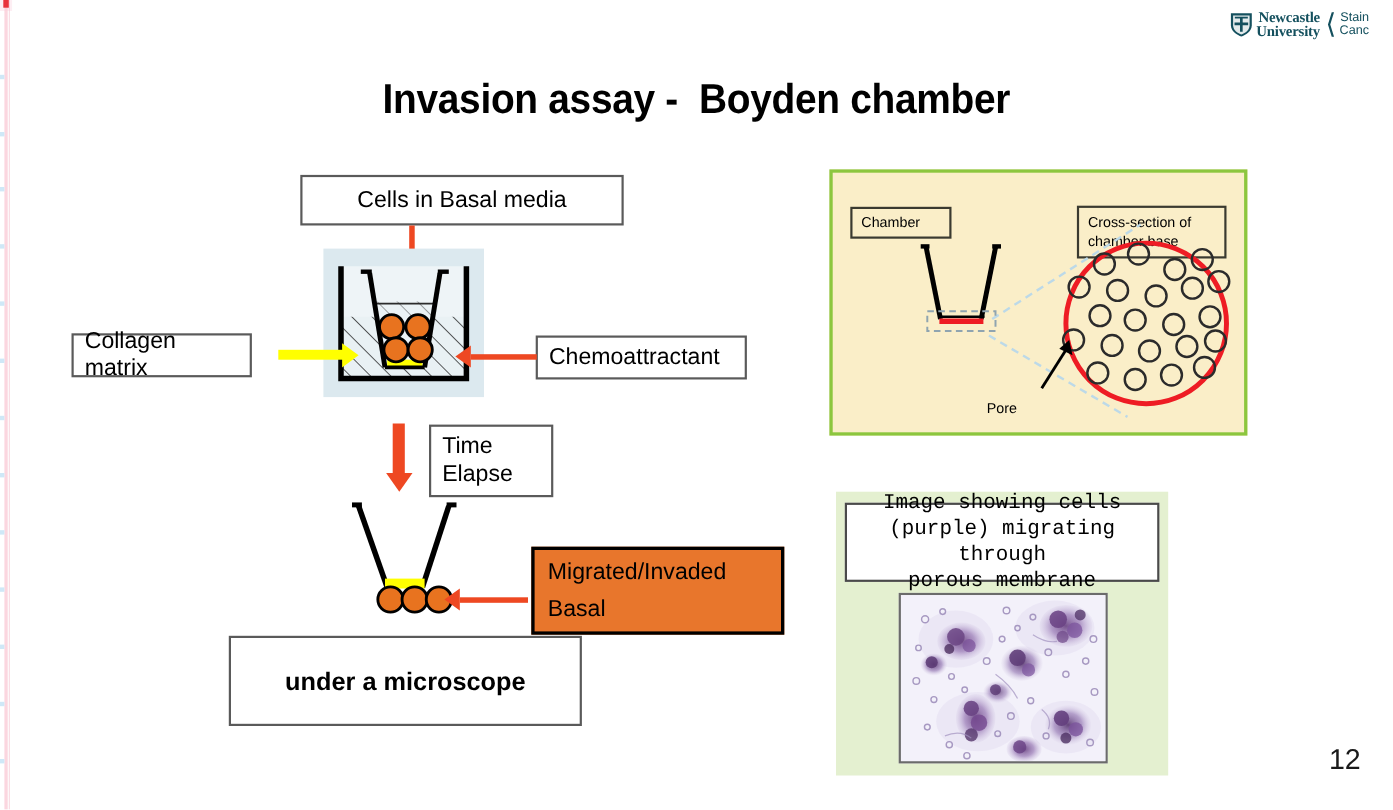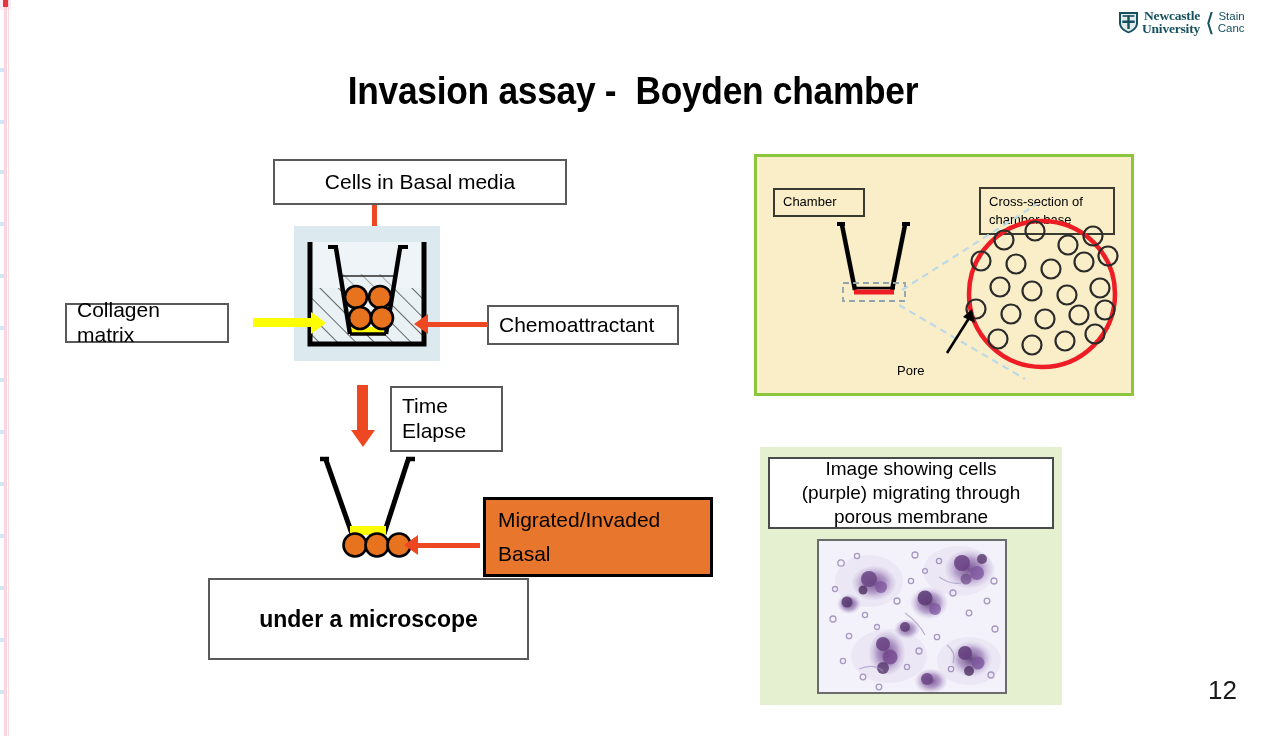--- a/index.html
+++ b/index.html
@@ -58,21 +58,21 @@
   }
   .pbox{
     position:absolute;background:transparent;border:2px solid #3a3a30;
     box-sizing:border-box;font-size:13px;line-height:1.25;color:#000;
     padding:5px 8px;display:flex;align-items:center;
   }
   #micro-caption{
     position:absolute;left:8px;top:10px;width:286px;height:72px;
     background:#fff;border:2px solid #4a4a4a;box-sizing:border-box;
     display:flex;align-items:center;justify-content:center;text-align:center;
-    font-size:19px;line-height:1.25;color:#000;
+    font-size:19px;line-height:1.25;color:#000;font-family:Liberation Mono, monospace;
   }
   #micro-photo{
     position:absolute;left:57px;top:92px;width:190px;height:155px;
     border:2px solid #6b6b6b;box-sizing:border-box;overflow:hidden;
     background:#f0eef8;
   }
 
   #page-number{
     position:absolute;right:29px;bottom:30px;font-size:26px;color:#1a1a1a;text-align:right;
   }

